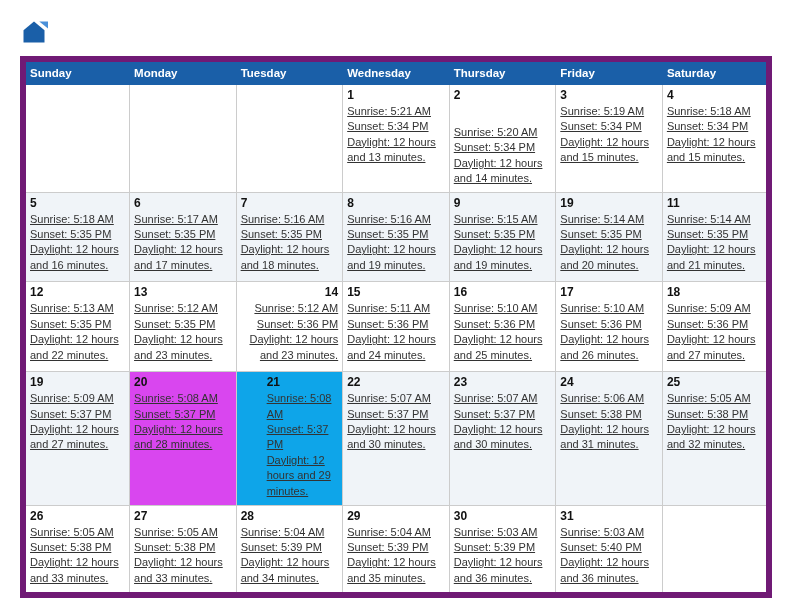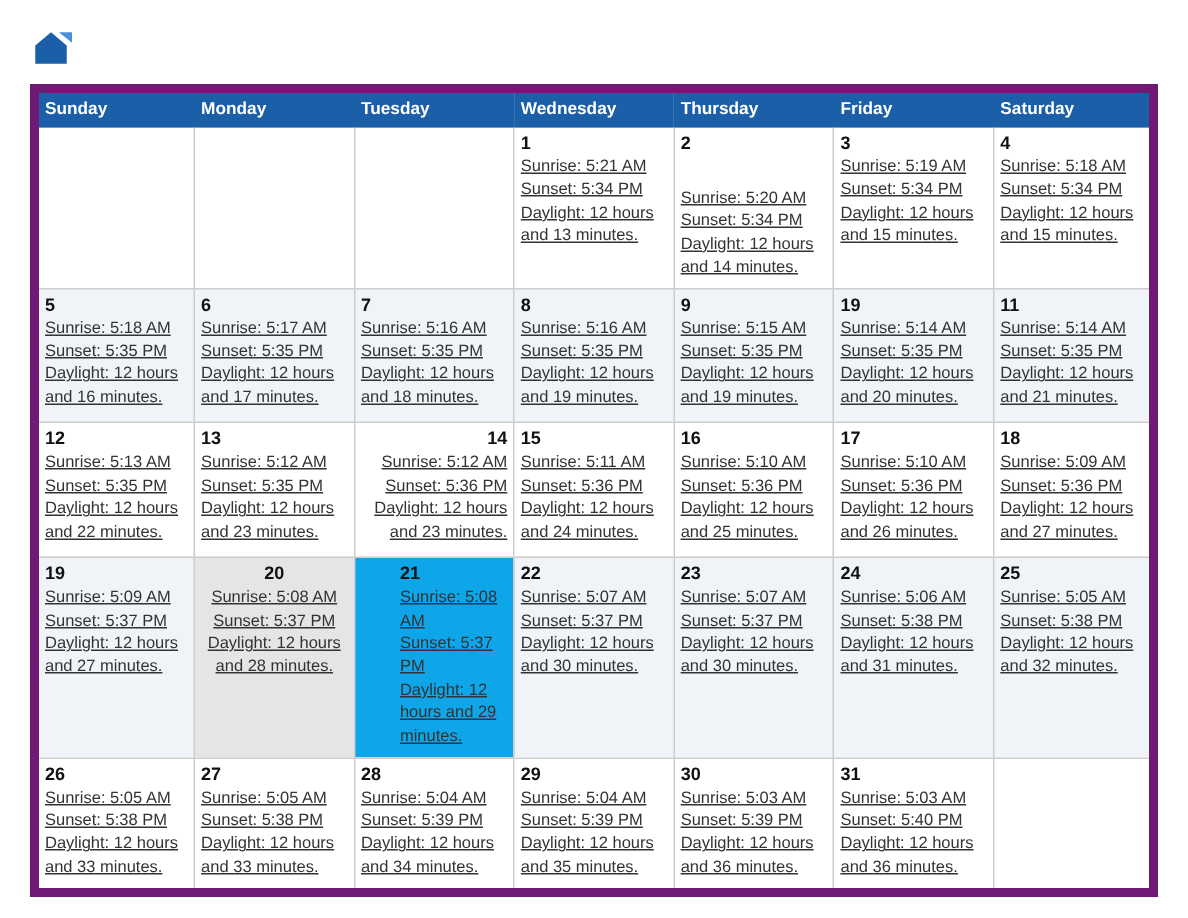--- a/index.html
+++ b/index.html
@@ -254,21 +254,21 @@
 Daylight: 12 hours and 27 minutes.</div>
           </td>
         </tr>
         <tr>
           <td style="background: rgb(240, 244, 248);">
             <div class="day-num">19</div>
             <div class="day-info" style="white-space: pre-line;">Sunrise: 5:09 AM
 Sunset: 5:37 PM
 Daylight: 12 hours and 27 minutes.</div>
           </td>
-          <td style="background: #e5e5e5; text-align: center;">
+          <td style="background: #d946ef;">
             <div class="day-num">20</div>
             <div class="day-info" style="white-space: pre-line;">Sunrise: 5:08 AM
 Sunset: 5:37 PM
 Daylight: 12 hours and 28 minutes.</div>
           </td>
           <td style="background: #0ea5e9; padding-left: 30px;">
             <div class="day-num">21</div>
             <div class="day-info" style="white-space: pre-line;">Sunrise: 5:08 AM
 Sunset: 5:37 PM
 Daylight: 12 hours and 29 minutes.</div>

